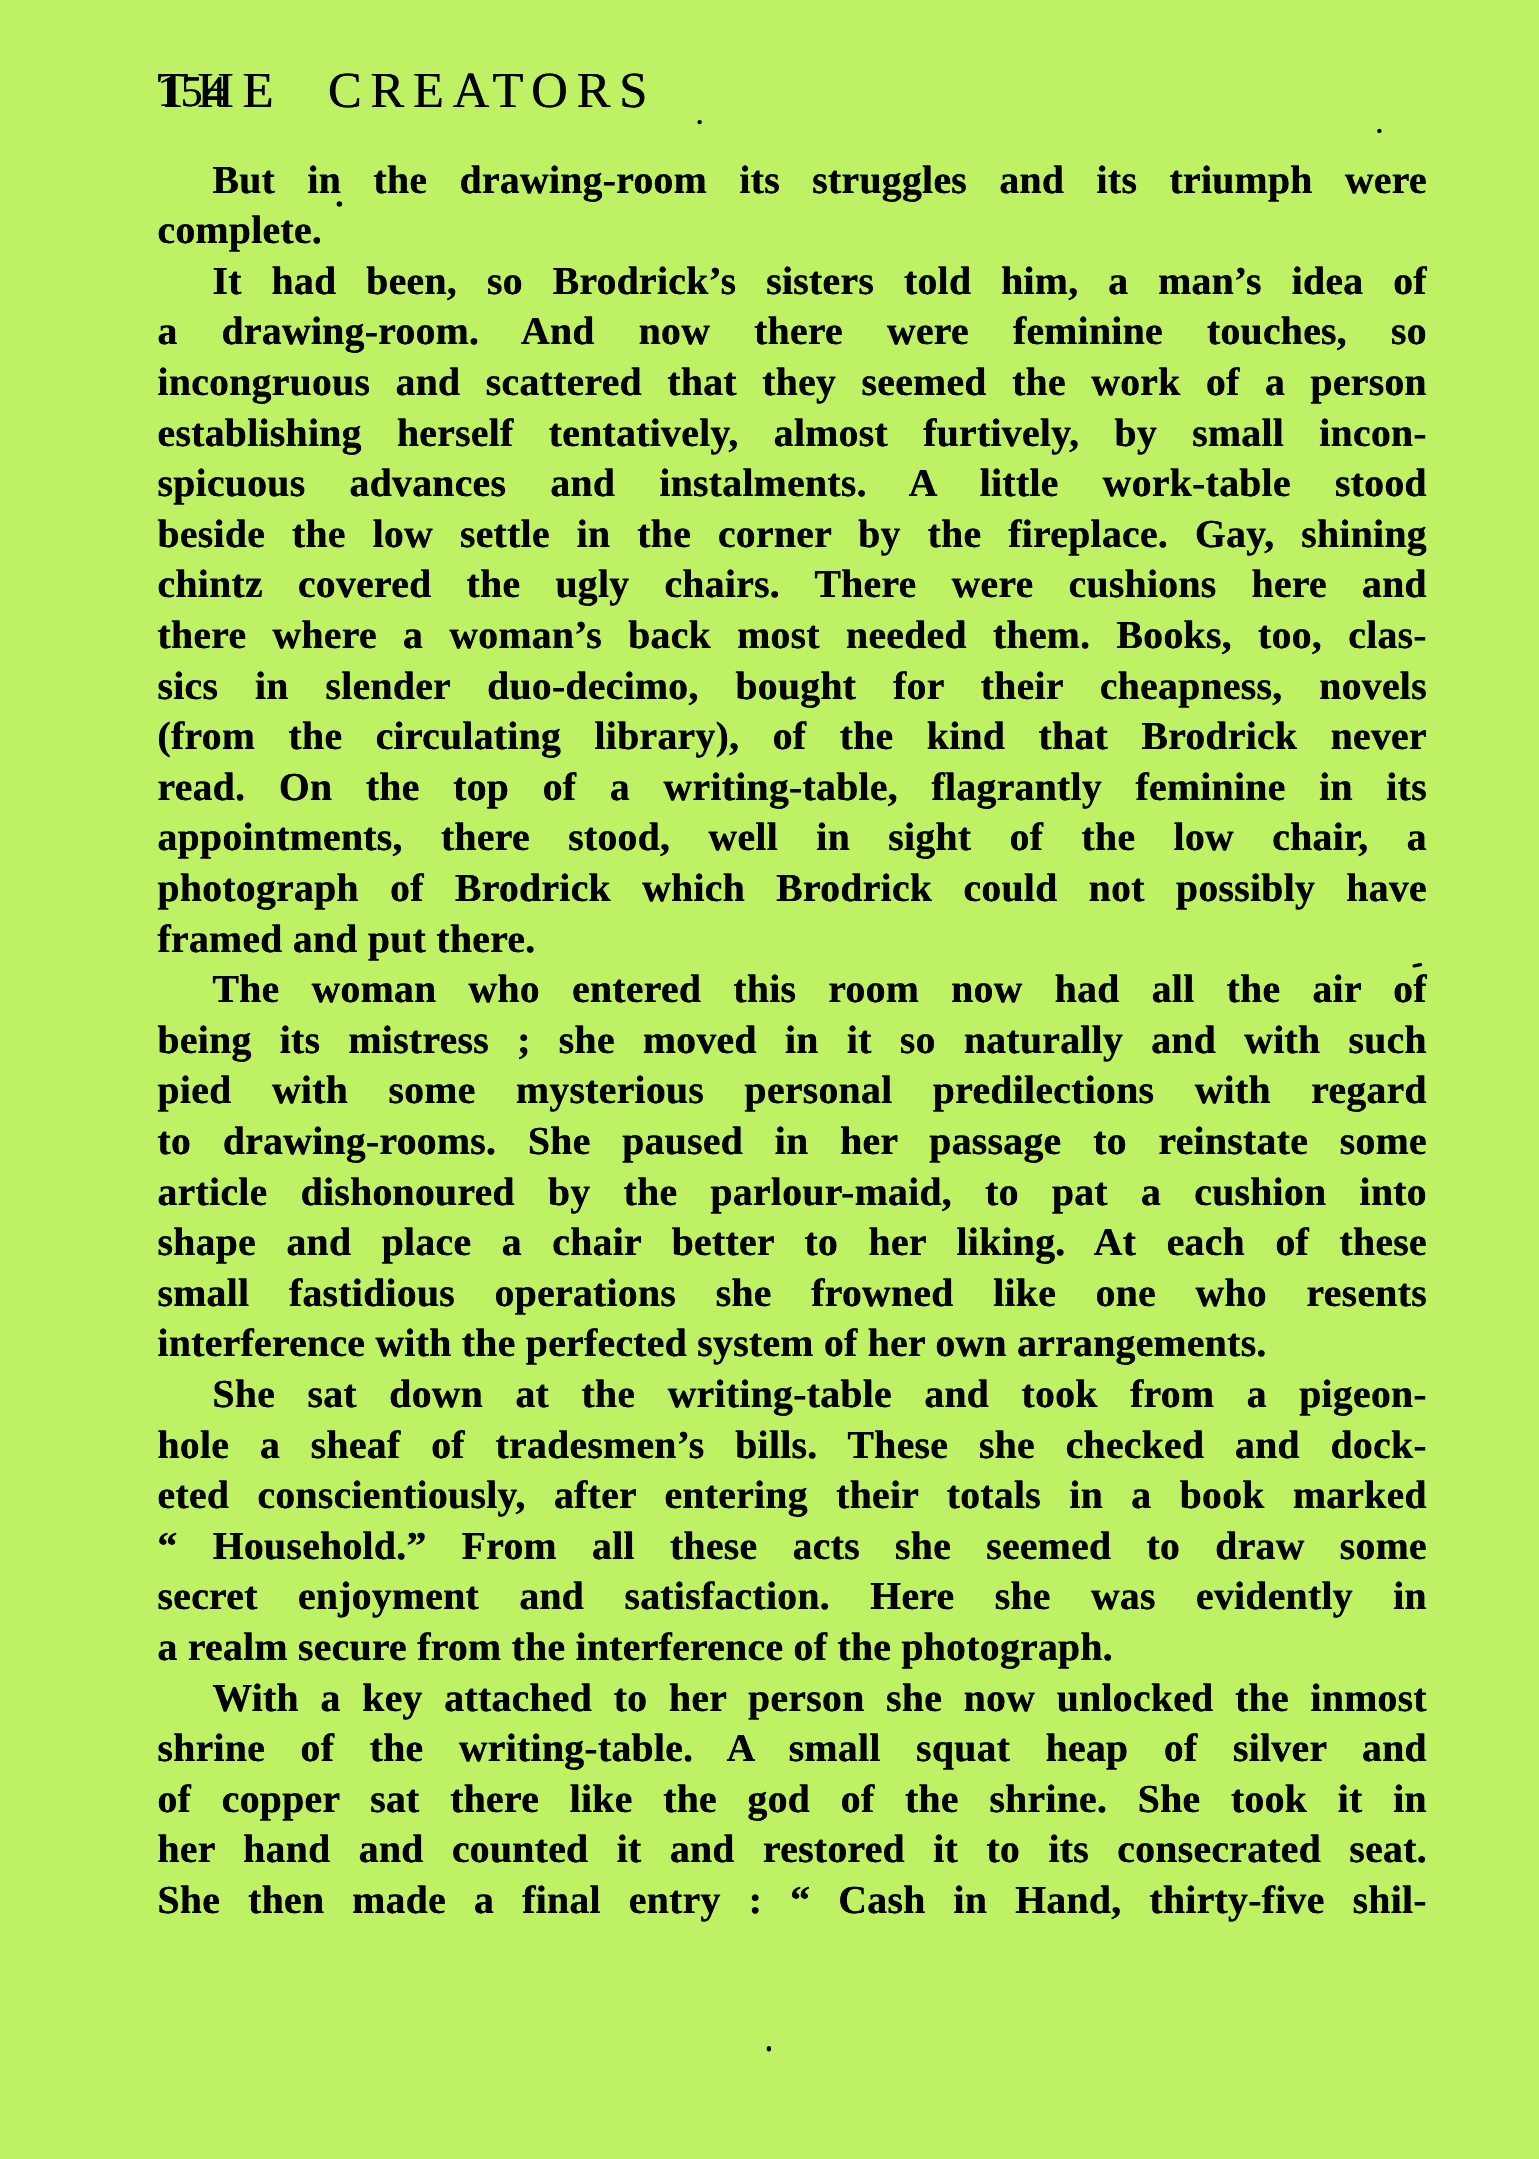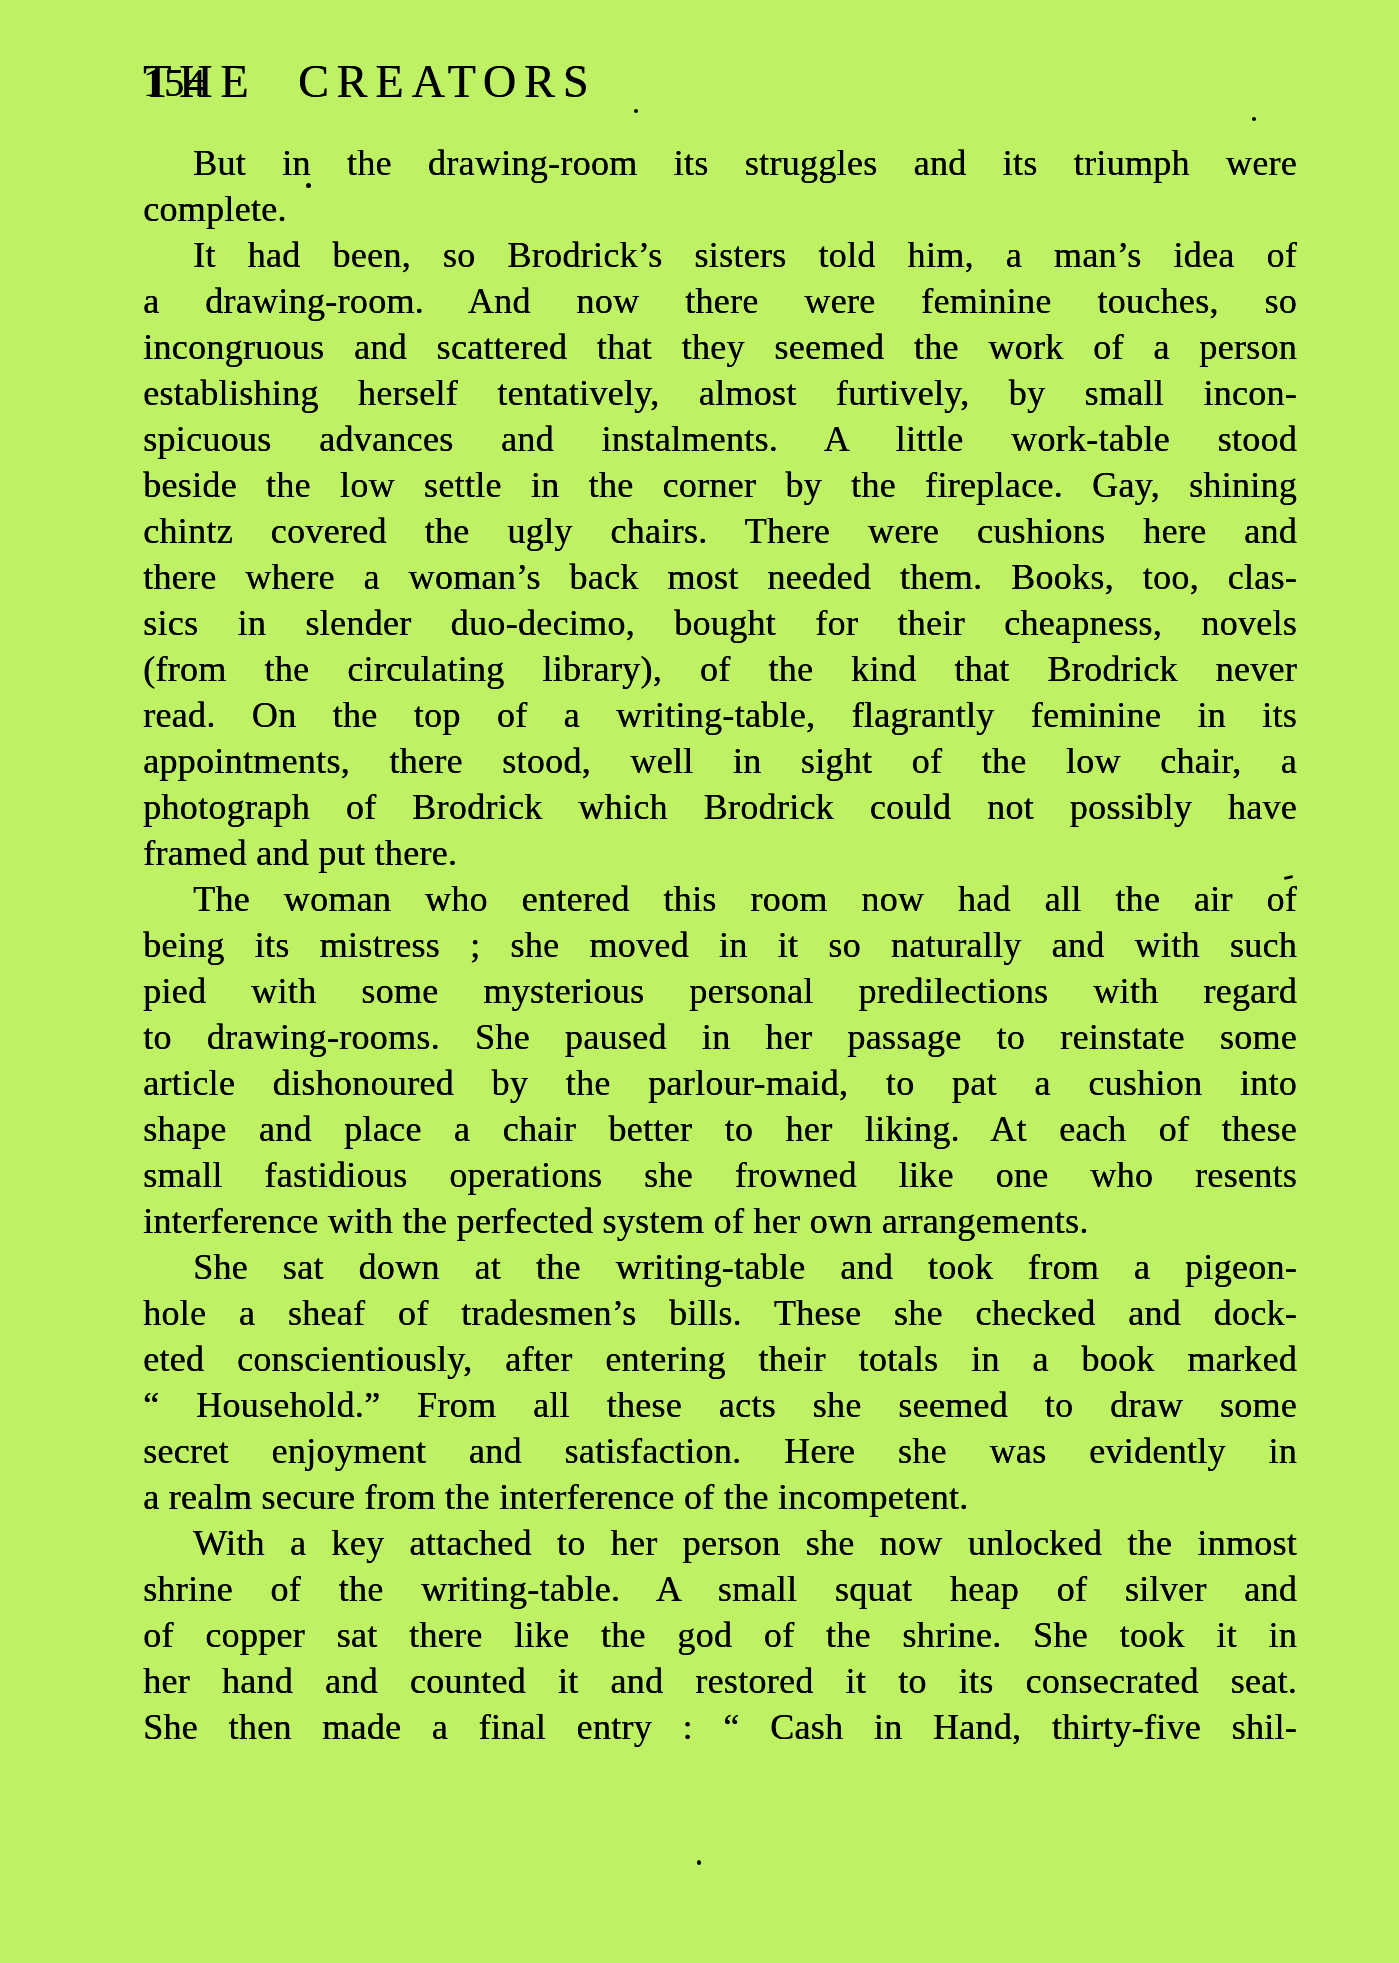--- a/index.html
+++ b/index.html
@@ -54,20 +54,21 @@
     line-height: 46px;
     letter-spacing: 0.3px;
     text-shadow: 0.4px 0 0 #000;
   }
   .para { margin: 0; padding: 0; }
   .line {
     display: block;
     text-align: justify;
     text-align-last: justify;
     white-space: normal;
+    font-weight: bold;
   }
   .line.first { text-indent: 50px; }
   .line.end {
     text-align-last: left;
   }
   
   .speck {
     position: absolute;
     background: #000;
     border-radius: 50%;
@@ -122,21 +123,21 @@
       <span class="line">small fastidious operations she frowned like one who resents</span>
       <span class="line end">interference with the perfected system of her own arrangements.</span>
     </p>
 
     <p class="para">
       <span class="line first">She sat down at the writing-table and took from a pigeon-</span>
       <span class="line">hole a sheaf of tradesmen’s bills.  These she checked and dock-</span>
       <span class="line">eted conscientiously, after entering their totals in a book marked</span>
       <span class="line">“ Household.”  From all these acts she seemed to draw some</span>
       <span class="line">secret enjoyment and satisfaction.  Here she was evidently in</span>
-      <span class="line end">a realm secure from the interference of the incompetent.</span>
+      <span class="line end">a realm secure from the interference of the photograph.</span>
     </p>
 
     <p class="para">
       <span class="line first">With a key attached to her person she now unlocked the inmost</span>
       <span class="line">shrine of the writing-table.  A small squat heap of silver and</span>
       <span class="line">of copper sat there like the god of the shrine.  She took it in</span>
       <span class="line">her hand and counted it and restored it to its consecrated seat.</span>
       <span class="line">She then made a final entry :  “ Cash in Hand, thirty-five shil-</span>
     </p>
 

